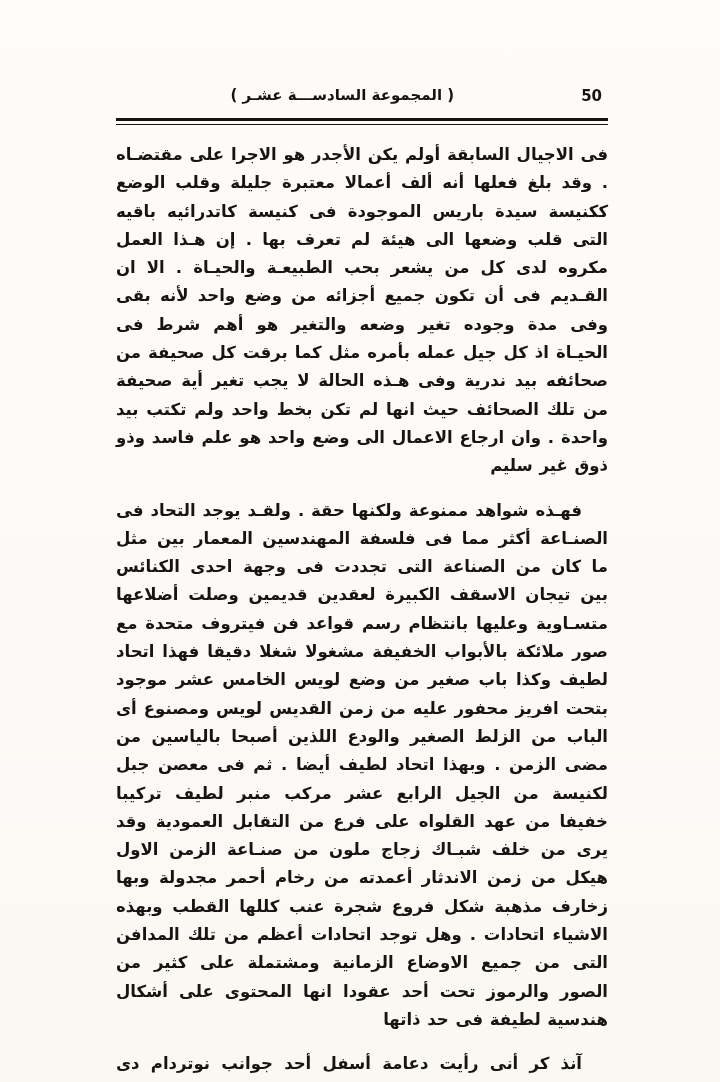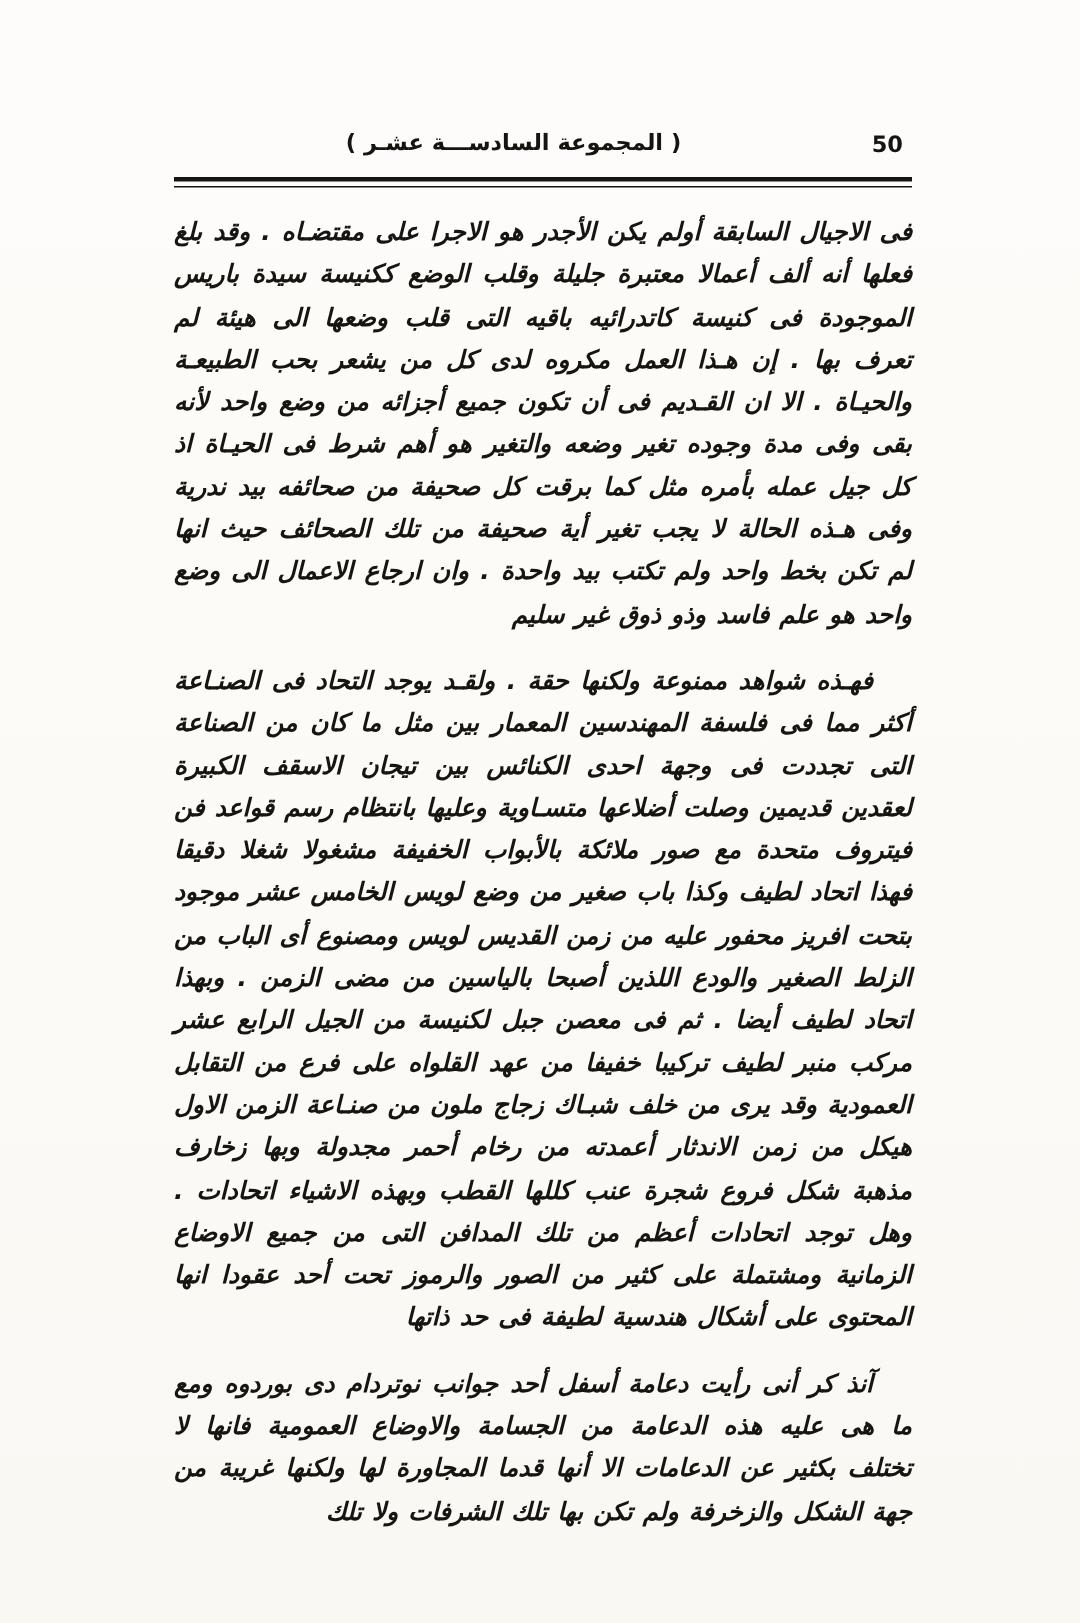--- a/index.html
+++ b/index.html
@@ -64,21 +64,20 @@
     font-size: 16.5px;
     line-height: 28.3px;
     font-weight: bold;
     text-align: justify;
     text-justify: inter-word;
     word-spacing: 1px;
     color: #181411;
   }
   .body-text p {
     margin: 0 0 9px 0;
-    font-style: italic;
   }
   .body-text p.indent {
     text-indent: 26px;
     margin-top: 16px;
   }
   .body-text p:last-child {
     margin-bottom: 0;
   }
 </style>
 </head>

